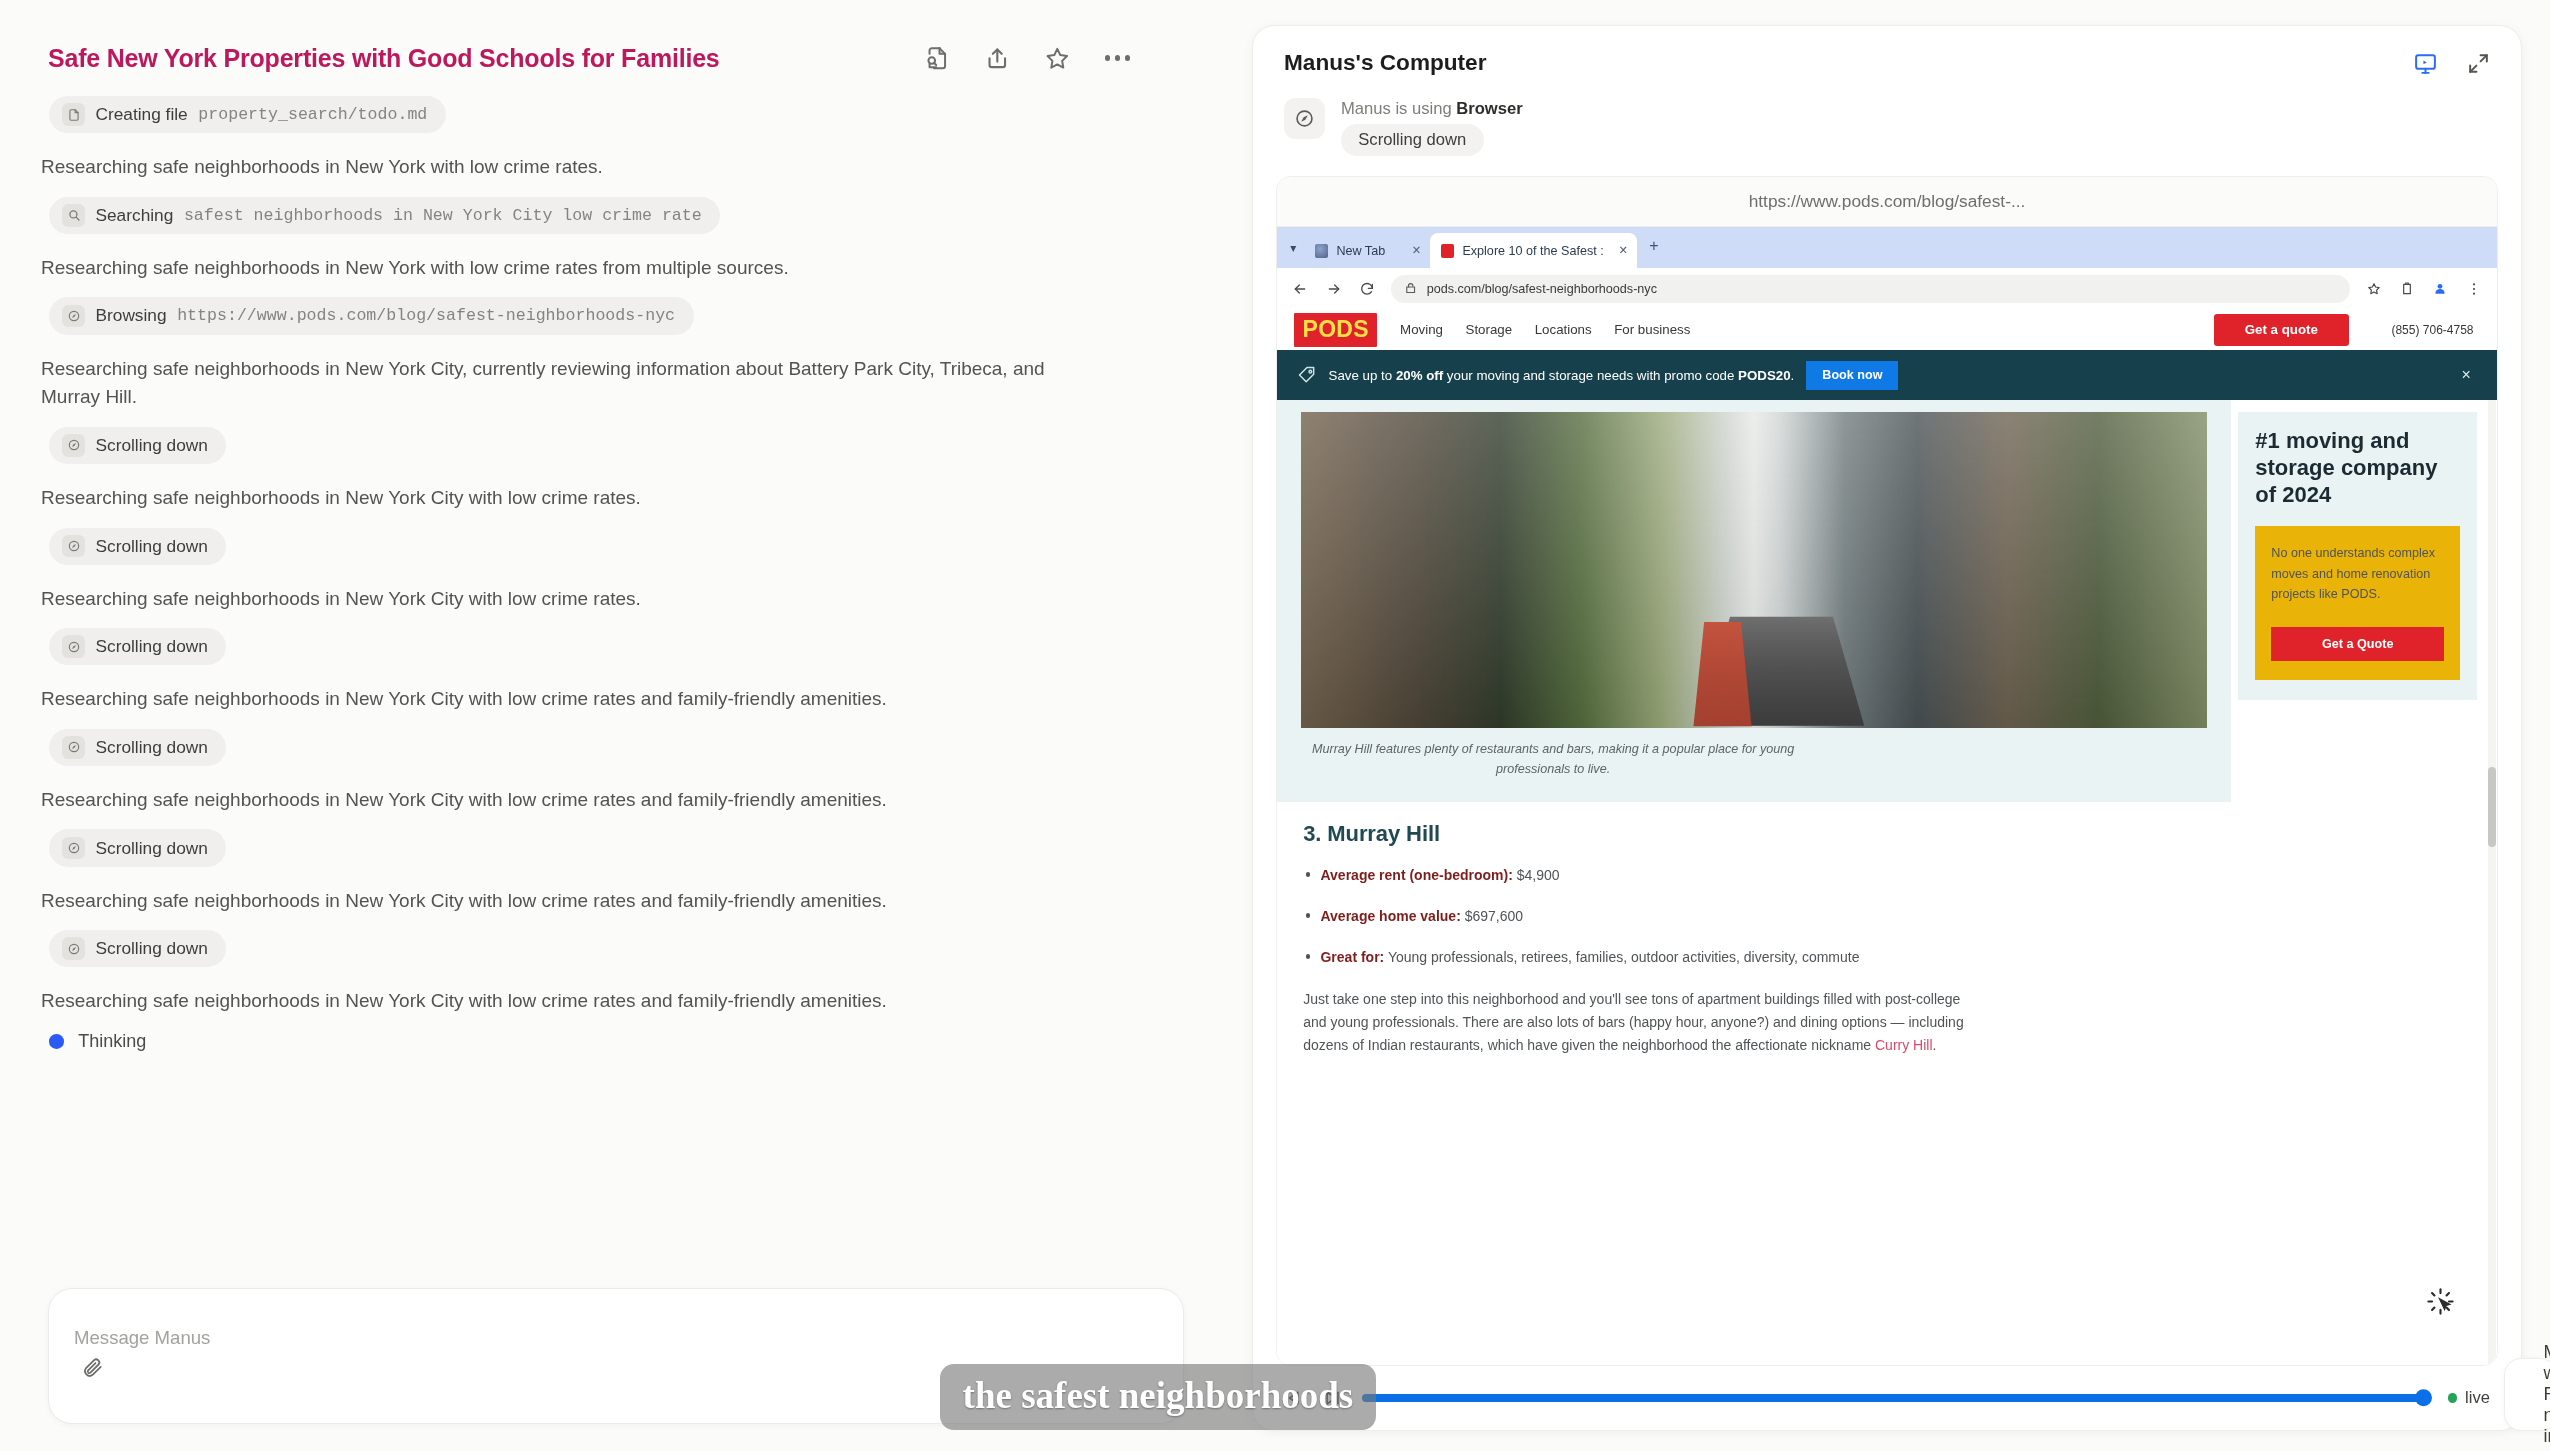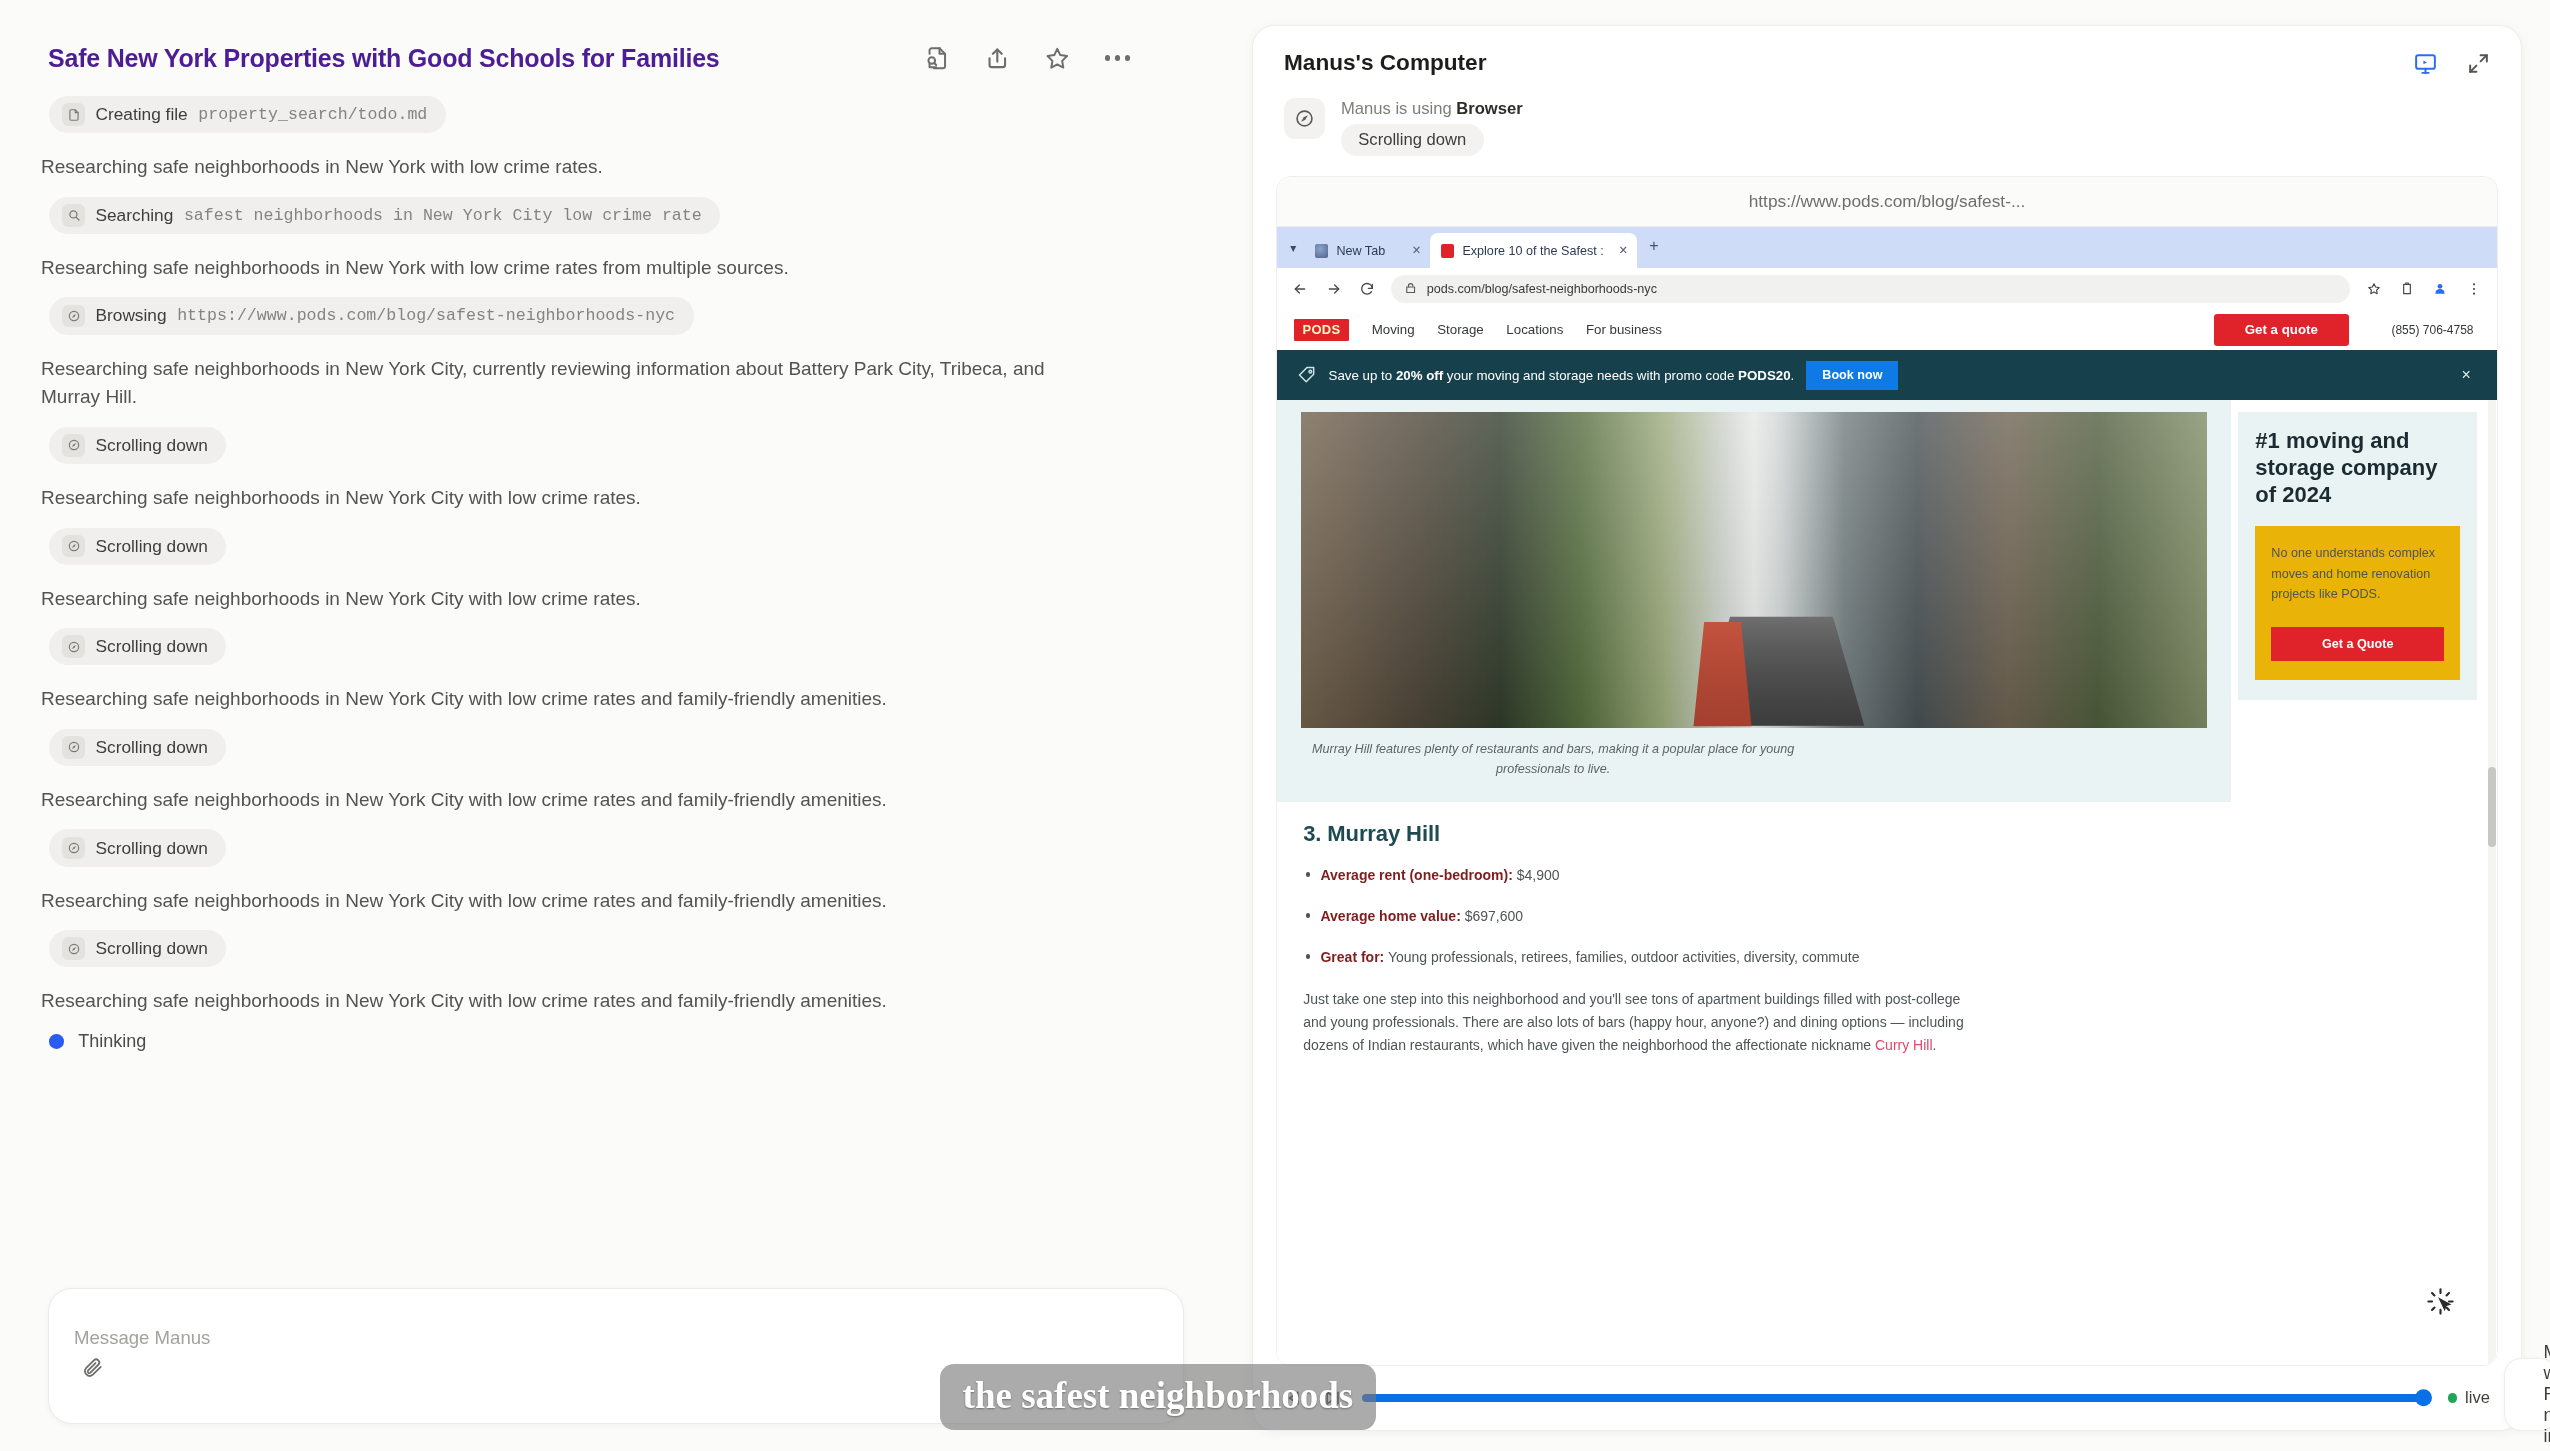--- a/index.html
+++ b/index.html
@@ -17,21 +17,21 @@
     width: 1232px; height: 1451px;
     background: #fbfbfa;
     display: flex; flex-direction: column;
   }
   .chat-header {
     display: flex; align-items: center;
     padding: 36px 40px 0 48px;
     height: 80px;
   }
   .chat-title {
-    font-size: 25px; font-weight: 600; color: #4c1d95;
+    font-size: 25px; font-weight: 600; color: #be185d;
     letter-spacing: -0.2px; flex: 1;
   }
   .header-icons { display: flex; align-items: center; gap: 31px; margin-right: 60px; }
   .hicon { width: 29px; height: 29px; color: #6e6e6b; cursor: pointer;
            display:flex; align-items:center; justify-content:center; }
   .hicon svg { width: 26.6px; height: 26.6px; }
   .dots { display:flex; gap:4.6px; align-items:center; }
   .dots i { width: 5.3px; height: 5.3px; border-radius: 50%; background: #6e6e6b; display:block; }
 
   .chat-body { flex: 1; overflow: hidden; padding: 16px 48px 0 41px; }
@@ -166,21 +166,21 @@
     flex: 1; height: 28px; background:#f1f1ef; border-radius: 14.6px;
     display:flex; align-items:center; gap: 9.3px; padding: 0 13.3px;
     font-size: 12.6px; color:#3a3a38;
   }
   .omni-lock { width:13.3px; height:13.3px; color:#5a5a57; }
 
   
   .page { flex:1; overflow:hidden; position:relative; background:#fff; }
   .pods-nav { height: 41px; background:#fff; display:flex; align-items:center; padding: 0 17.3px; gap: 22.6px; }
   .pods-logo {
-    background:#e0222b; color:#fef9c3; font-weight:800; font-size: 13px;
+    background:#e0222b; color:#fde047; font-weight:800; font-size: 23px;
     padding: 3.3px 8.6px; letter-spacing: 0.3px; border-radius: 1.3px;
     font-family:"Liberation Sans", sans-serif;
   }
   .pods-link { font-size: 13.3px; color:#35373a; }
   .pods-spacer { flex:1; }
   .pods-quote {
     background:#e0222b; color:#fff; font-size: 13.3px; font-weight:600;
     padding: 8.6px 31px; border-radius: 3.3px;
   }
   .pods-phone { font-size: 12px; color:#35373a; margin-left: 20px; margin-right: 6.6px; }

